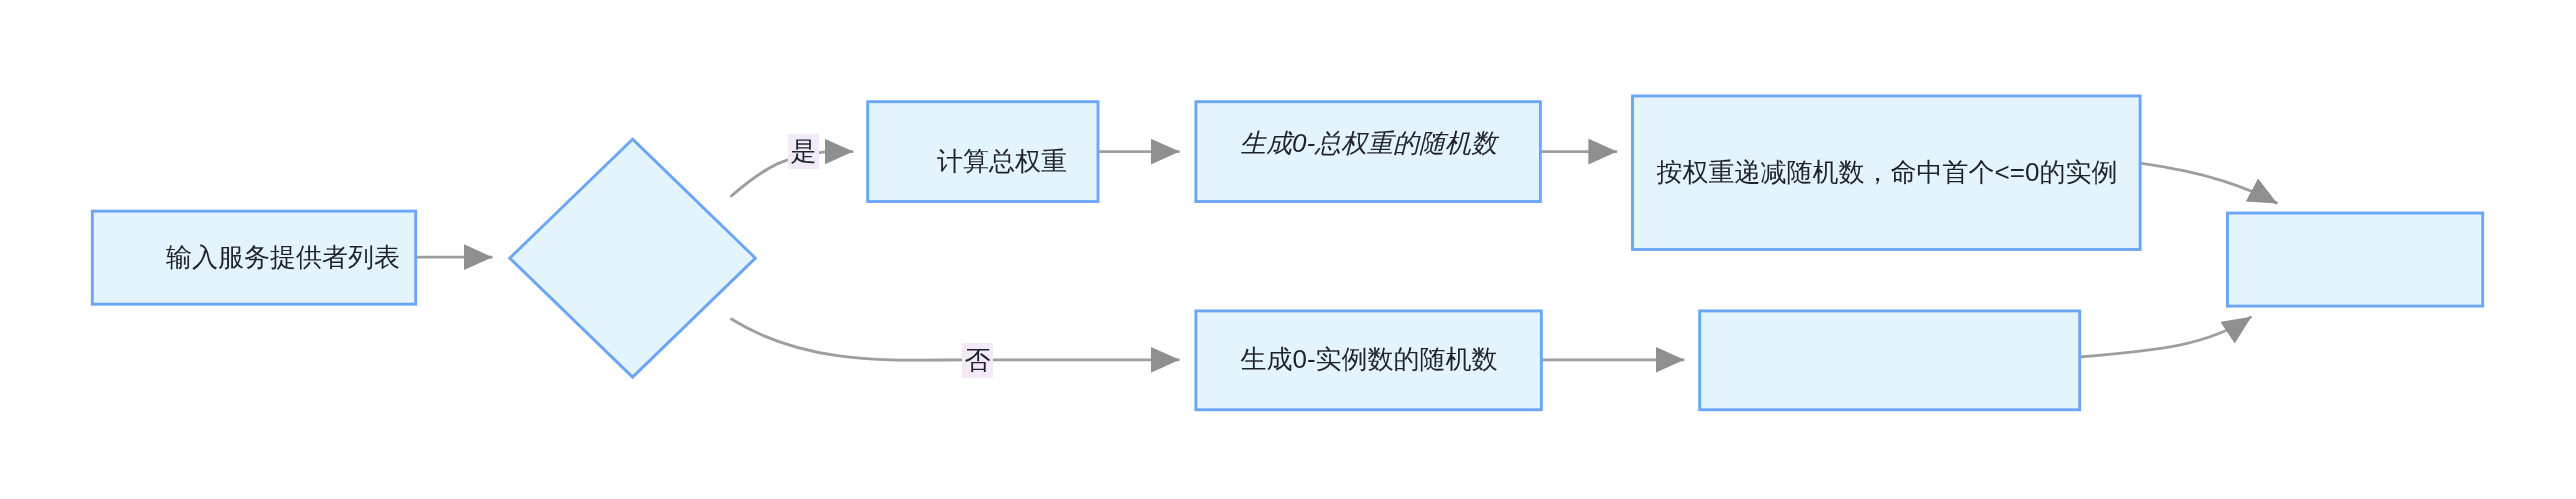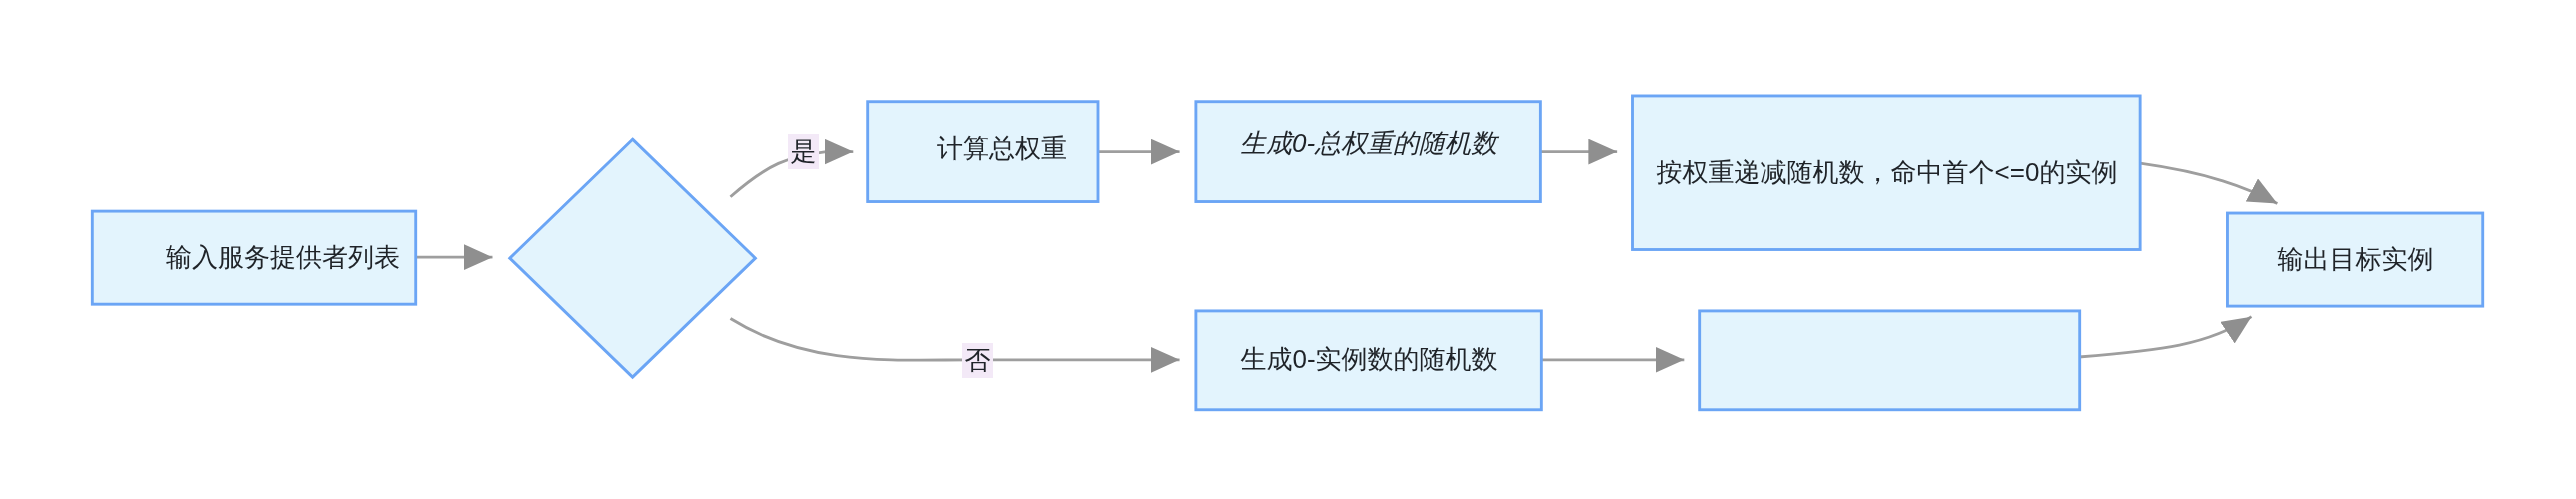--- a/index.html
+++ b/index.html
@@ -109,29 +109,28 @@
 
       <rect class="node-shape" x="1770" y="324" width="396" height="103"></rect>
 
       <rect class="node-shape" x="2320" y="222" width="266" height="97"></rect>
     </g>
   </svg>
 
   <div class="node-label" style="left:91px; top:211px; width:384px; height:93px;">输入服务提供者列表</div>
 
 
-  <div class="node-label" style="left:867px; top:99px; width:258px; height:100px;padding-left:12px;">计算总权重</div>
+  <div class="node-label" style="left:867px; top:112px; width:258px; height:100px;padding-left:12px;">计算总权重</div>
 
   <div class="node-label" style="left:1196px; top:94px; width:345px; height:100px;font-style:italic;">生成0-总权重的随机数</div>
 
   <div class="node-label" style="left:1654px; top:96px; width:466px; height:154px;">按权重递减随机数，命中首个&lt;=0的实例</div>
 
   <div class="node-label" style="left:1196px; top:311px; width:346px; height:98px;">生成0-实例数的随机数</div>
 
 
-  <div class="node-label" style="left:2228px; top:213px; width:255px; height:93px;">输出目标实例</div>
 
   <div class="edge-label" style="left:788px; top:134px; width:31px; height:35px;">是</div>
 
   <div class="edge-label" style="left:962px; top:343px; width:31px; height:35px;">否</div>
 
 </div>
 
 
 </body></html>

